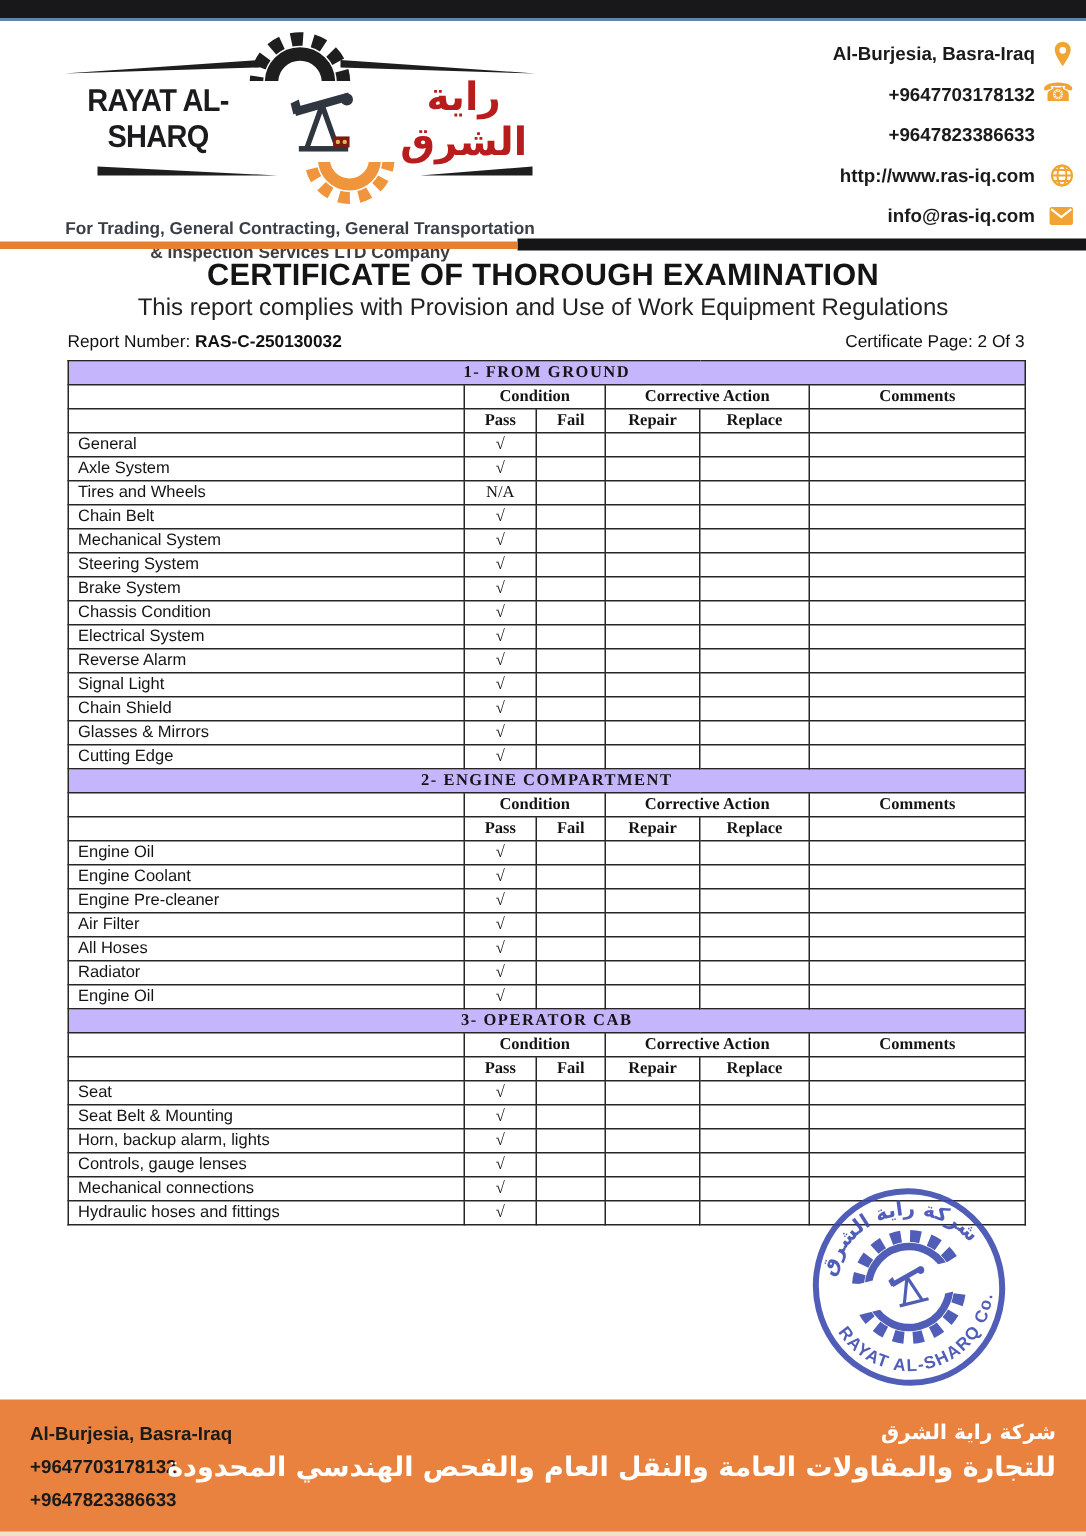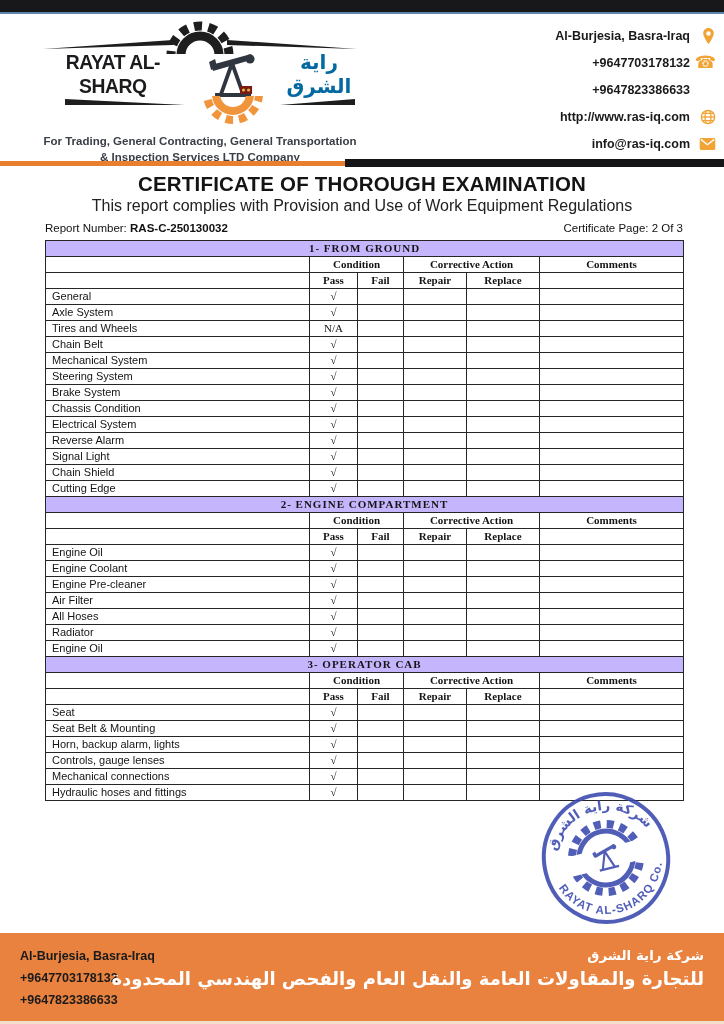--- a/index.html
+++ b/index.html
@@ -13,21 +13,21 @@
 
   
   .topbar { position:absolute; left:0; top:0; width:724px; height:14px;
     background:#18181B; border-bottom:2px solid #5E86AC; }
 
   
   .logo-block { position:absolute; left:28px; top:18px; width:344px; text-align:center; }
   .gear-top-svg, .gear-bottom-svg { display:block; margin:0 auto; }
   .logo-row { display:flex; align-items:center; justify-content:center; gap:8px; margin-top:-4px; margin-bottom:-2px; }
   .logo-en { font-weight:bold; font-size:21px; letter-spacing:-0.5px; color:#1B1B1E; transform:scaleX(.92); }
-  .logo-ar { font-weight:bold; font-size:20px; color:#0369a1; }
+  .logo-ar { font-weight:bold; font-size:26px; color:#b91c1c; }
   .tagline { margin-top:6px; font-size:11.5px; font-weight:bold; color:#3A3E46; line-height:1.35; }
 
   
   .contacts { position:absolute; right:8px; top:22px; width:210px; }
   .contact-row { display:flex; justify-content:flex-end; align-items:center; height:27px; }
   .contact-text { font-size:12.5px; font-weight:bold; color:#1A1A1A; white-space:nowrap; }
   .icon-slot { width:22px; height:18px; display:flex; align-items:center; justify-content:flex-end; margin-left:4px; }
   .icon-slot svg { display:block; }
   .ph { font-family:"DejaVu Sans", sans-serif; font-size:17px; color:#F1A433; line-height:1; }
 
@@ -303,20 +303,28 @@
         </tr>
         <tr>
           <td class="item">Chain Shield</td>
           <td class="mark">√</td>
           <td class="mark"></td>
           <td class="mark"></td>
           <td class="mark"></td>
           <td class="mark"></td>
         </tr>
         <tr>
+          <td class="item">Glasses &amp; Mirrors</td>
+          <td class="mark">√</td>
+          <td class="mark"></td>
+          <td class="mark"></td>
+          <td class="mark"></td>
+          <td class="mark"></td>
+        </tr>
+        <tr>
           <td class="item">Cutting Edge</td>
           <td class="mark">√</td>
           <td class="mark"></td>
           <td class="mark"></td>
           <td class="mark"></td>
           <td class="mark"></td>
         </tr>
         <tr>
           <td class="sec" colspan="6">2-  ENGINE COMPARTMENT</td>
         </tr>

